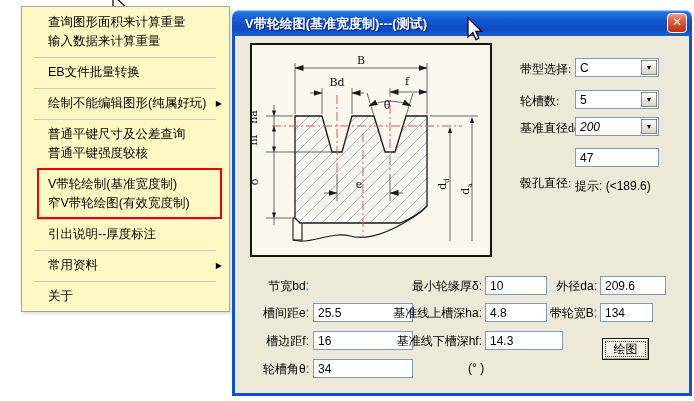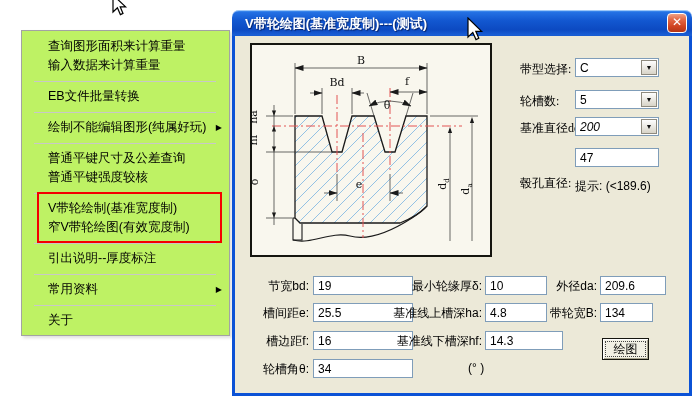--- a/index.html
+++ b/index.html
@@ -1,21 +1,21 @@
 <!DOCTYPE html>
 <html style="--hl: #F40000; --face: #ECE9D8; --dborder: #0B52D6; --cl: #E25555; --hatch: #94C2E4; --dwbg: #F9F7EE;"><head>
 <meta charset="utf-8">
 <style>
   html,body{margin:0;padding:0;background:#fff;}
   .stage{position:relative;width:694px;height:401px;overflow:hidden;background:#fff;
          font-family:"Liberation Sans","DejaVu Sans",sans-serif;}
 
   
-  .menu{position:absolute;left:21px;top:6px;width:207px;background:#bef264;
-        border:1px solid #A3A3A3;padding:6px 0 5px 0;box-shadow:2px 2px 3px rgba(0,0,0,.13);margin-top:24px;}
+  .menu{position:absolute;left:21px;top:6px;width:207px;background:#fef9c3;
+        border:1px solid #A3A3A3;padding:6px 0 5px 0;box-shadow:2px 2px 3px rgba(0,0,0,.13);}
   .mitem{position:relative;height:19px;line-height:19px;padding-left:26px;
          font-size:12.5px;color:#000;white-space:nowrap;cursor:default;}
   .msep{height:1px;background:#C8C8C8;margin:6px 13px 5px 12px;}
   .marrow{position:absolute;right:7px;top:0;font-size:8px;line-height:19px;color:#000;}
   .redbox{position:absolute;left:15px;width:181px;border:2px solid var(--hl);pointer-events:none;}
 
   
   .dlg{position:absolute;left:232px;top:10px;width:460px;height:386px;}
   .titlebar{position:absolute;left:0;right:0;top:0;height:28px;border-radius:7px 7px 0 0;
     background:linear-gradient(180deg,#5AA6F7 0%,#2471E4 8%,#1257D0 38%,#0C4AC2 70%,#1A5FD6 90%,#0A43AE 100%);
@@ -182,23 +182,20 @@
           <span class="tval">200</span>
           <div class="cbtn">
             <span class="carrow">▼</span>
           </div>
         </div>
         <div class="rlabel" style="top: 115px; margin-top: 24px;">毂孔直径:</div>
         <div class="tbox rfield" style="top: 112px;">
           <span class="tval">47</span>
         </div>
         <div class="blabel" style="left: 8px; width: 66px; top: 242px;">节宽bd:</div>
-        <div class="tbox" style="left: 78px; width: 100px; top: 240px;">
-          <span class="tval">19</span>
-        </div>
         <div class="blabel" style="left: 8px; width: 66px; top: 269px;">槽间距e:</div>
         <div class="tbox" style="left: 78px; width: 100px; top: 267px;">
           <span class="tval">25.5</span>
         </div>
         <div class="blabel" style="left: 8px; width: 66px; top: 297px;">槽边距f:</div>
         <div class="tbox" style="left: 78px; width: 100px; top: 295px;">
           <span class="tval">16</span>
         </div>
         <div class="blabel" style="left: 8px; width: 66px; top: 325px;">轮槽角θ:</div>
         <div class="tbox" style="left: 78px; width: 100px; top: 323px;">

